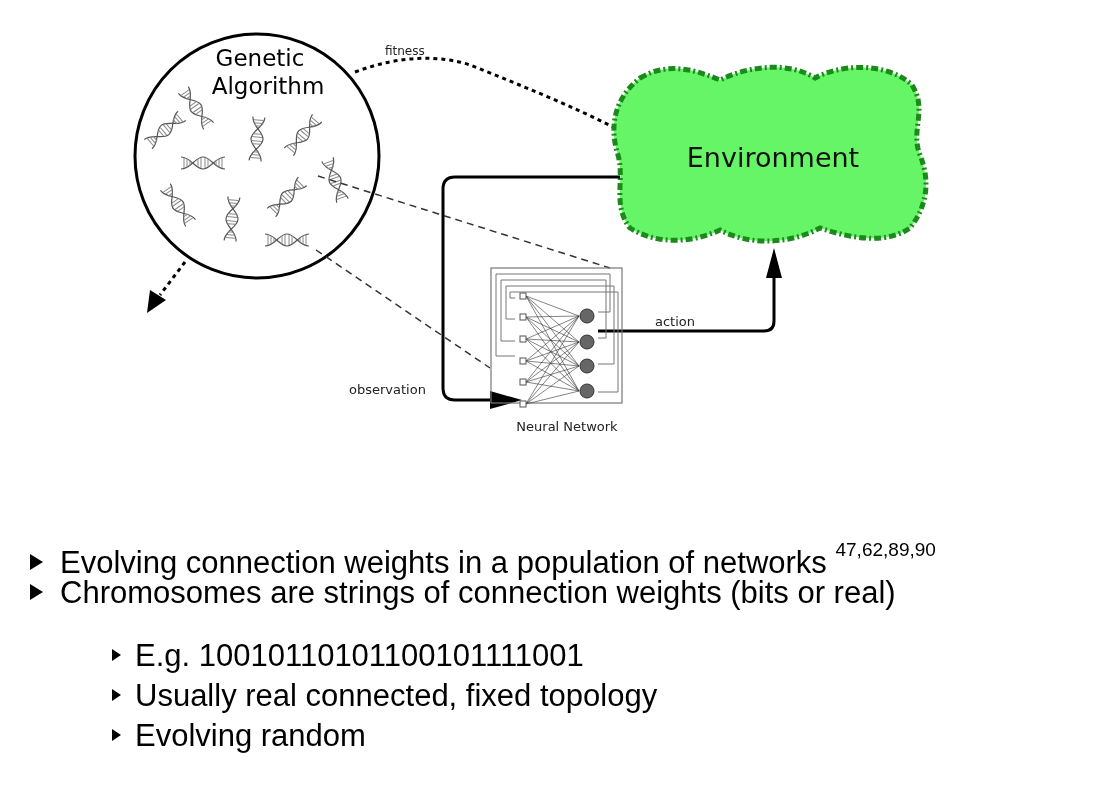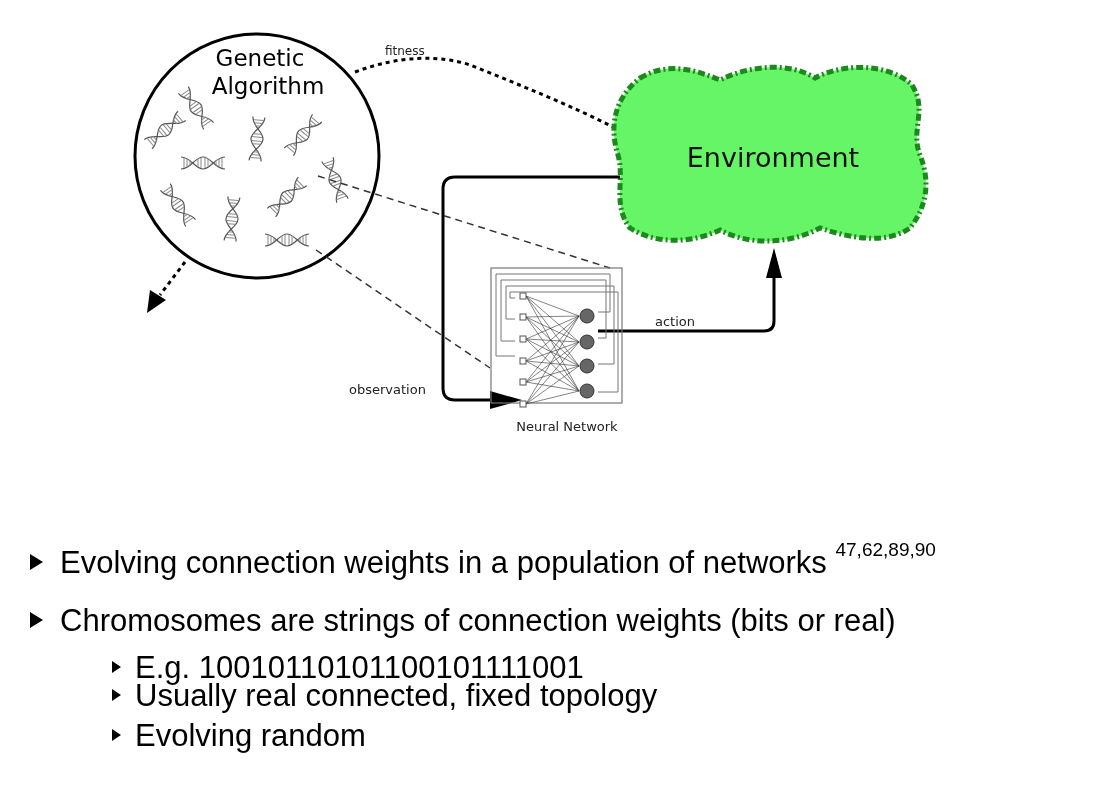--- a/index.html
+++ b/index.html
@@ -132,24 +132,24 @@
       </g>
   </g>
   <text x="567" y="431" font-size="13" text-anchor="middle" fill="#222">Neural Network</text>
 </svg>
 
 <div class="bullets">
   <div class="b1" style="left:0; top:0;margin-top:40px;">
     <span class="tri"></span><span>Evolving connection weights in a population of networks</span>
     <sup>47,62,89,90</sup>
   </div>
-  <div class="b1" style="left:0; top:70px;margin-top:28px;">
+  <div class="b1" style="left:0; top:70px;">
     <span class="tri"></span><span>Chromosomes are strings of connection weights (bits or real)</span>
   </div>
-  <div class="b2" style="left:82px; top:133px;margin-top:12px;">
+  <div class="b2" style="left:82px; top:133px;">
     <span class="tri"></span><span>E.g. 10010110101100101111001</span>
   </div>
   <div class="b2" style="left:82px; top:173px;">
     <span class="tri"></span><span>Usually real connected, fixed topology</span>
   </div>
   <div class="b2" style="left:82px; top:213px;">
     <span class="tri"></span><span>Evolving random</span>
   </div>
 </div>
 

